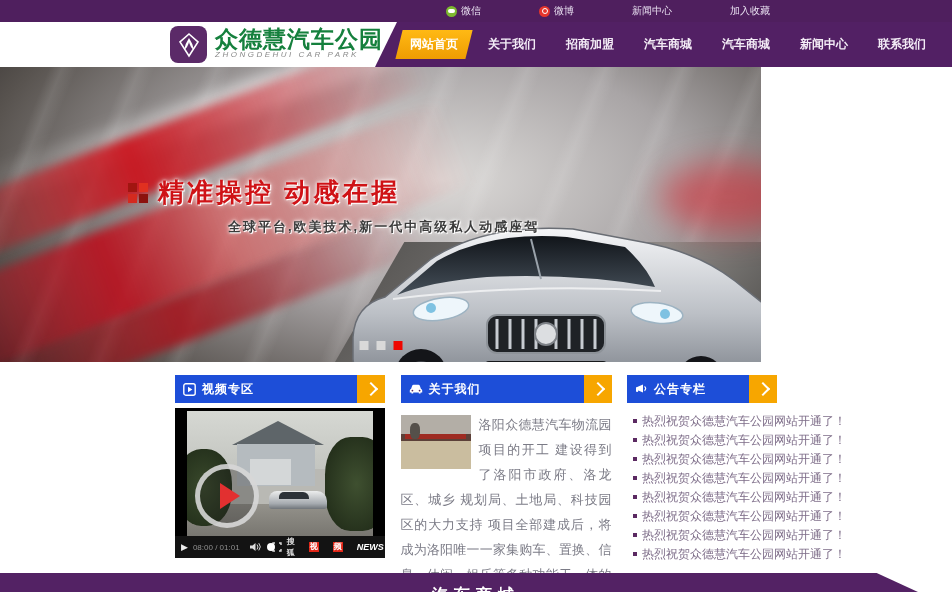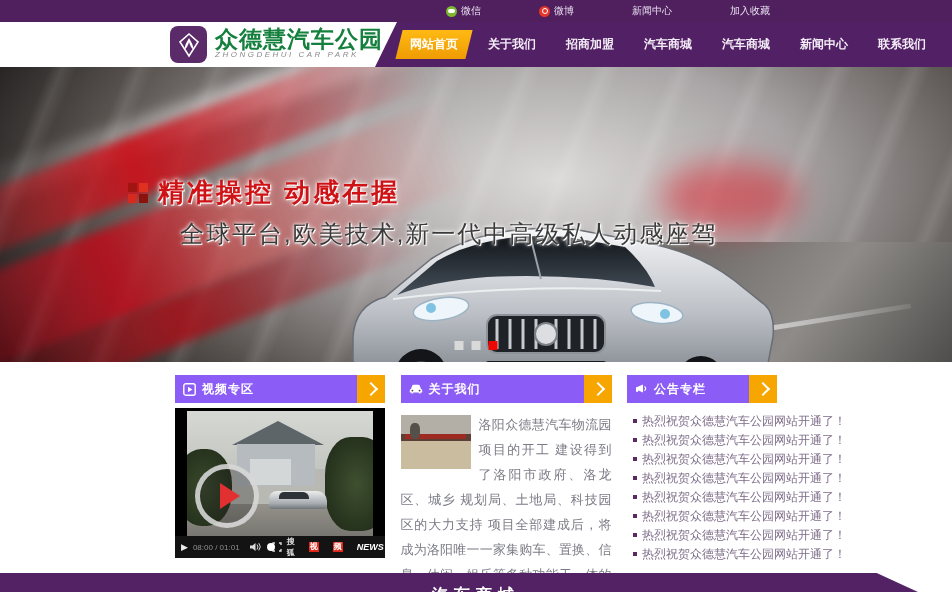--- a/index.html
+++ b/index.html
@@ -24,21 +24,21 @@
   .logo-text-title{font-size:23px;font-weight:bold;color:#15803d;letter-spacing:1px;line-height:21px;}
   .logo-text-sub{font-size:8px;color:#8a8a8a;letter-spacing:2.5px;line-height:10px;font-style:italic;}
   .nav{position:absolute;left:375px;top:0;width:577px;height:45px;background:#522064;clip-path:polygon(22px 0,100% 0,100% 100%,0 100%);}
   .nav-underline{position:absolute;left:0;bottom:-4px;width:100%;height:4px;background:linear-gradient(#edb421 0 50%,#ccd1c8 50% 100%);}
   .nav ul{list-style:none;margin:0;padding:0 0 0 24px;height:45px;display:flex;align-items:center;gap:8px;}
   .nav li{position:relative;padding:6px 11px;font-size:12px;font-weight:bold;color:#f3ecf6;cursor:pointer;white-space:nowrap;}
   .nav li.active{background:linear-gradient(#ffb914,#ef9c02);transform:skewX(-14deg);color:#fff;}
   .nav li.active > span{display:inline-block;transform:skewX(14deg);}
 
   
-  .hero{position:absolute;left:0;top:67px;width:952px;height:295px;overflow:hidden;
+  .hero{position:absolute;left:0;top:67px;width:761px;height:295px;overflow:hidden;
     background:radial-gradient(ellipse 640px 330px at 58% 38%, #dcdad8 0%, #a9a5a6 38%, #58534f 72%, #171415 100%);}
   .hero-blur{position:absolute;inset:0;background:repeating-linear-gradient(112deg, rgba(255,255,255,0) 0 46px, rgba(255,255,255,.10) 58px, rgba(255,255,255,0) 72px);}
   .streak{position:absolute;filter:blur(5px);transform:rotate(-21deg);}
   .streak1{left:-120px;top:60px;width:560px;height:60px;background:linear-gradient(90deg, rgba(150,0,10,0), rgba(205,15,25,.9) 45%, rgba(120,0,10,0));}
   .streak2{left:-140px;top:140px;width:620px;height:90px;background:linear-gradient(90deg, rgba(120,0,10,0), rgba(190,10,25,.85) 40%, rgba(235,60,60,.5) 60%, rgba(90,0,10,0));}
   .streak3{left:-80px;top:230px;width:520px;height:46px;background:linear-gradient(90deg, rgba(120,0,10,0), rgba(170,10,20,.8) 50%, rgba(90,0,10,0));}
   .streak-white{position:absolute;left:-60px;top:10px;width:640px;height:34px;filter:blur(7px);transform:rotate(-19deg);background:linear-gradient(90deg, rgba(255,255,255,0), rgba(255,255,255,.55) 50%, rgba(255,255,255,0));}
   .road{position:absolute;right:-60px;bottom:-30px;width:460px;height:150px;transform:skewX(-30deg);background:linear-gradient(100deg,#5c5a58, #8e8b88 55%, #41403e);}
   .road-line{position:absolute;right:40px;bottom:38px;width:200px;height:5px;transform:rotate(-9deg);background:linear-gradient(90deg, rgba(255,255,255,.75), rgba(255,255,255,.1));}
   .redglow{position:absolute;left:660px;top:95px;width:140px;height:70px;border-radius:50%;background:rgba(215,35,45,.55);filter:blur(16px);}
@@ -46,33 +46,33 @@
 
   .hero-caption{position:absolute;left:128px;top:108px;}
   .cap-line1{display:flex;align-items:center;gap:10px;}
   .cap-icon{display:grid;grid-template-columns:9px 9px;grid-template-rows:9px 9px;gap:2px;}
   .cap-icon i{display:block;}
   .cap-icon i:nth-child(1){background:#a11510;}
   .cap-icon i:nth-child(2){background:#e03020;}
   .cap-icon i:nth-child(3){background:#d42a1f;}
   .cap-icon i:nth-child(4){background:#8c120e;}
   .cap-headline{font-size:26px;font-weight:bold;color:#cf1216;letter-spacing:3px;text-shadow:0 0 3px #fff,0 0 6px rgba(255,255,255,.9),1px 1px 0 #fff;}
-  .cap-subline{margin:8px 0 0 52px;font-size:24px;font-weight:normal;color:#3b3b3b;letter-spacing:2px;text-shadow:0 0 3px #fff,0 0 5px rgba(255,255,255,.95),1px 1px 0 #fff;}
+  .cap-subline{margin:8px 0 0 100px;font-size:13px;font-weight:bold;color:#3b3b3b;letter-spacing:2px;text-shadow:0 0 3px #fff,0 0 5px rgba(255,255,255,.95),1px 1px 0 #fff;}
 
   .hero-dots{position:absolute;left:50%;bottom:12px;transform:translateX(-50%);display:flex;gap:8px;}
   .dot{width:9px;height:9px;background:#d9d9d9;cursor:pointer;}
   .dot.active{background:#ee0600;}
 
   
   .content{position:absolute;left:175px;top:375px;width:602px;display:flex;justify-content:space-between;}
   .panel{display:flex;flex-direction:column;}
   .panel-video{width:210px;}
   .panel-about{width:211px;}
   .panel-notice{width:150px;text-align:center;}
-  .panel-head{height:28px;background:#8b5cf6;display:flex;align-items:center;position:relative;}
+  .panel-head{height:28px;background:#1d4ed8;display:flex;align-items:center;position:relative;}
   .panel-head .ph-icon{margin:0 6px 0 8px;display:flex;}
   .panel-head .ph-title{color:#fff;font-size:12px;font-weight:bold;letter-spacing:1px;}
   .ph-arrow{position:absolute;right:0;top:0;width:28px;height:28px;background:#f7a600;cursor:pointer;}
   .ph-arrow::after{content:"";position:absolute;left:9px;top:9px;width:8px;height:8px;border-top:2.5px solid #fff;border-right:2.5px solid #fff;transform:rotate(45deg);}
 
   
   .vplayer{margin-top:5px;background:#000;padding:3px 0 0 0;}
   .vscreen{position:relative;height:125px;margin:0 12px;background:#b9b9b4;overflow:hidden;}
   .v-sky{position:absolute;left:0;top:0;width:100%;height:46%;background:linear-gradient(#d6d8d3,#c3c5c0);}
   .v-house{position:absolute;left:27%;top:26%;width:42%;height:34%;background:#b5bbbf;}

